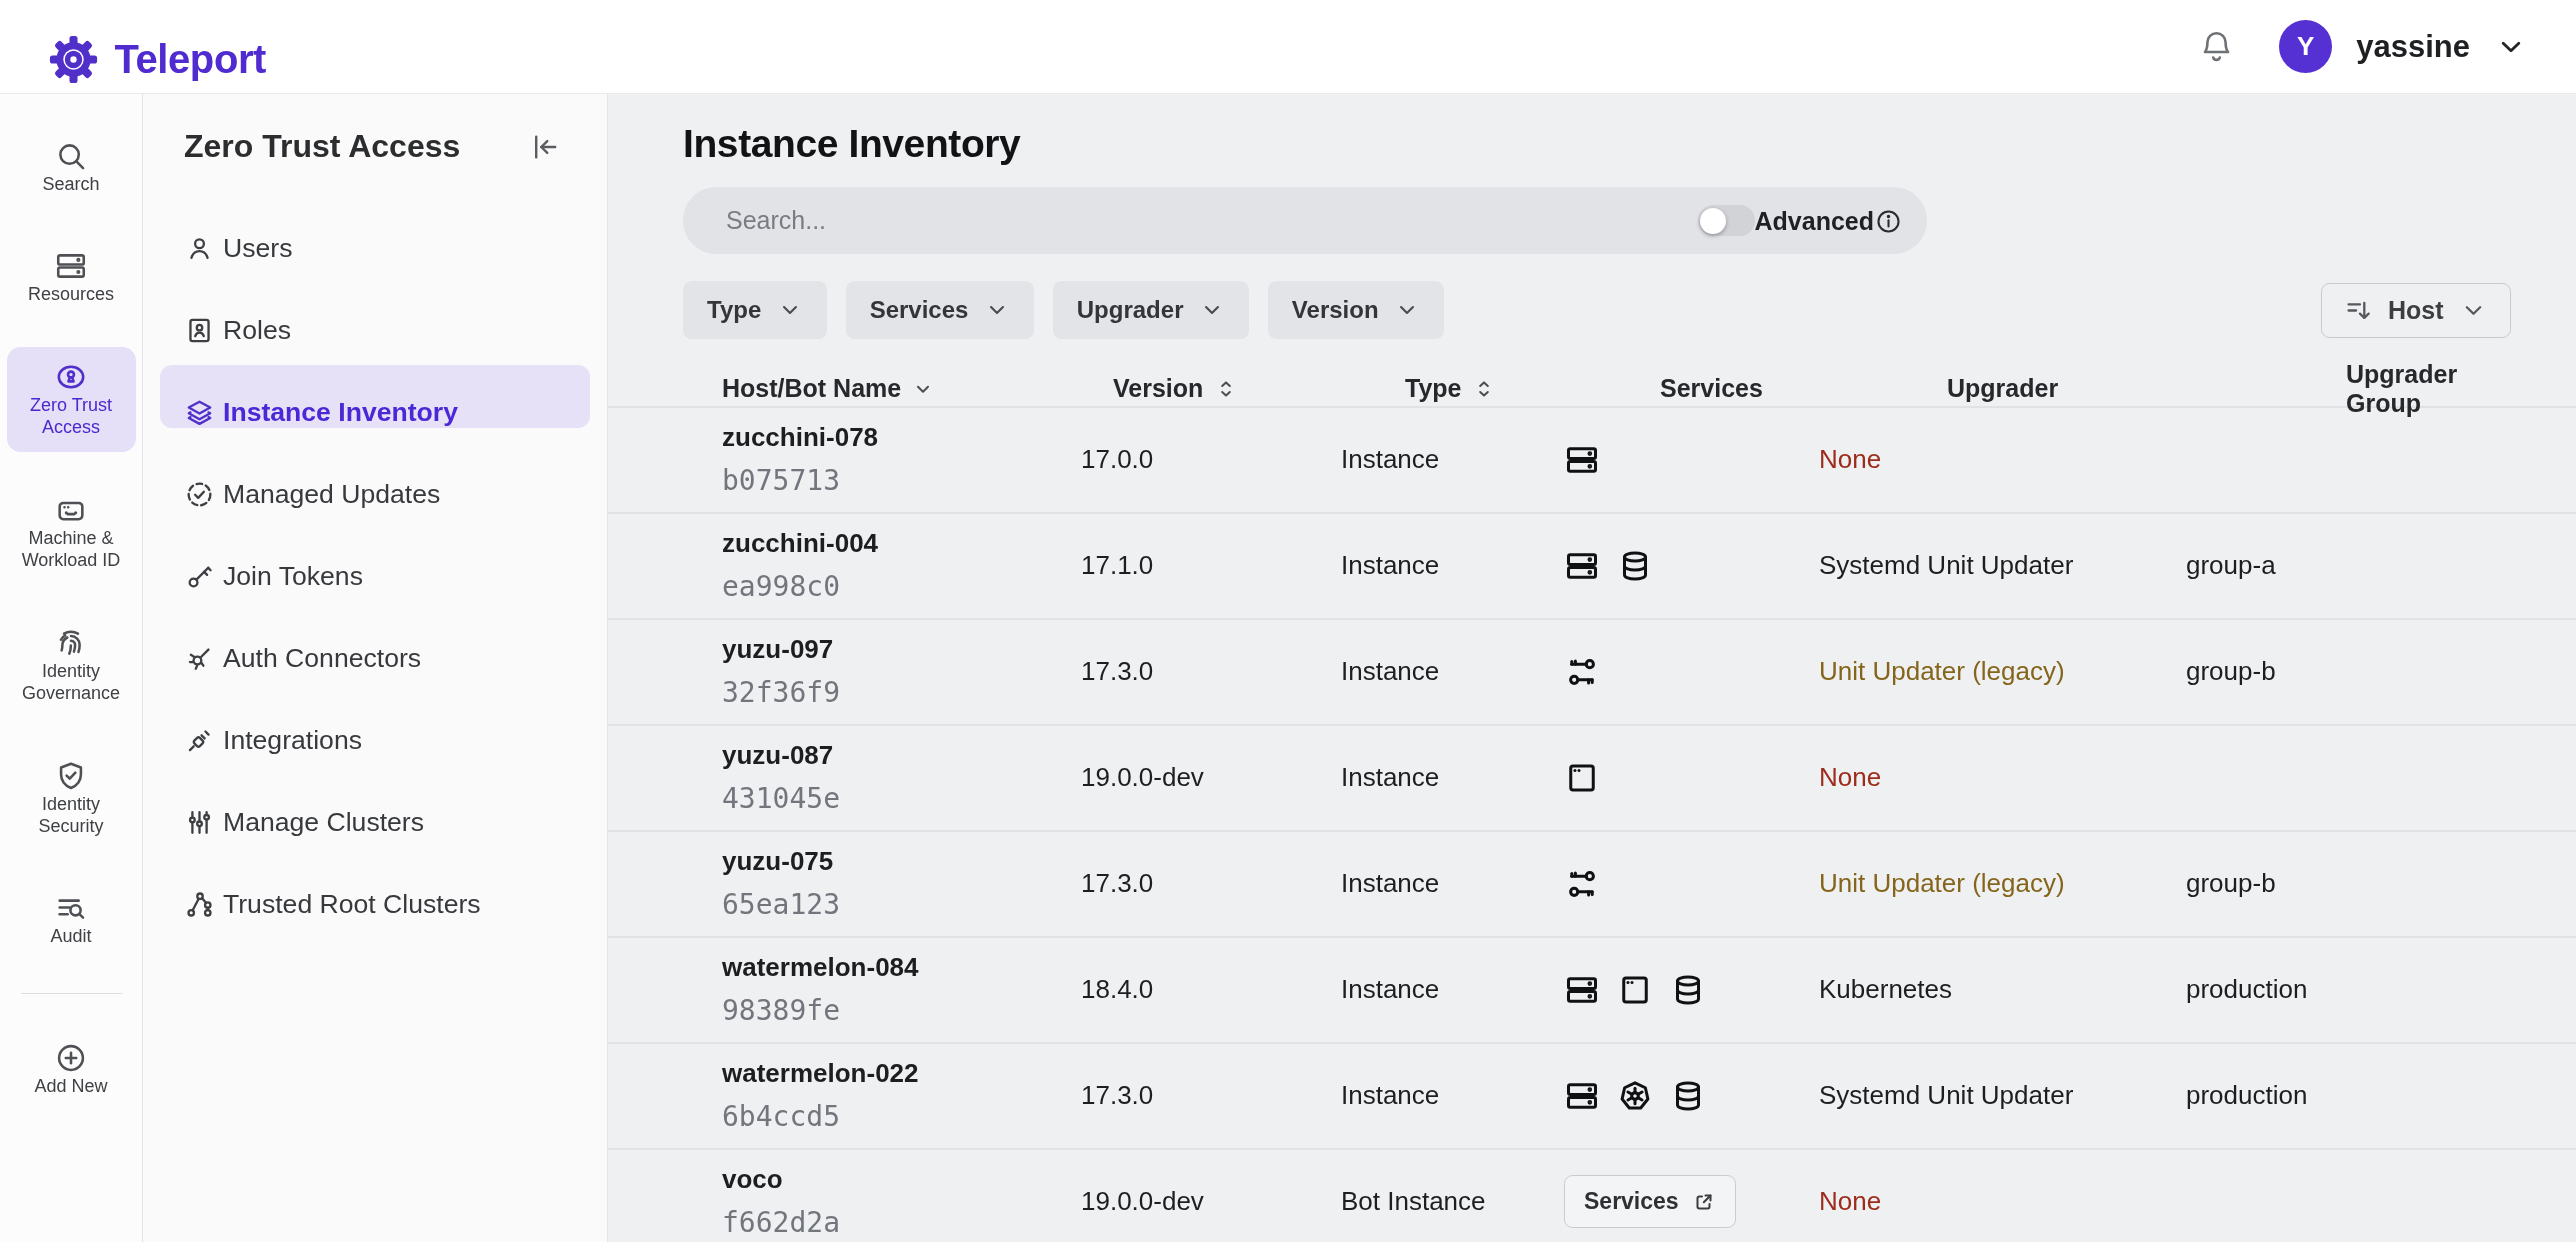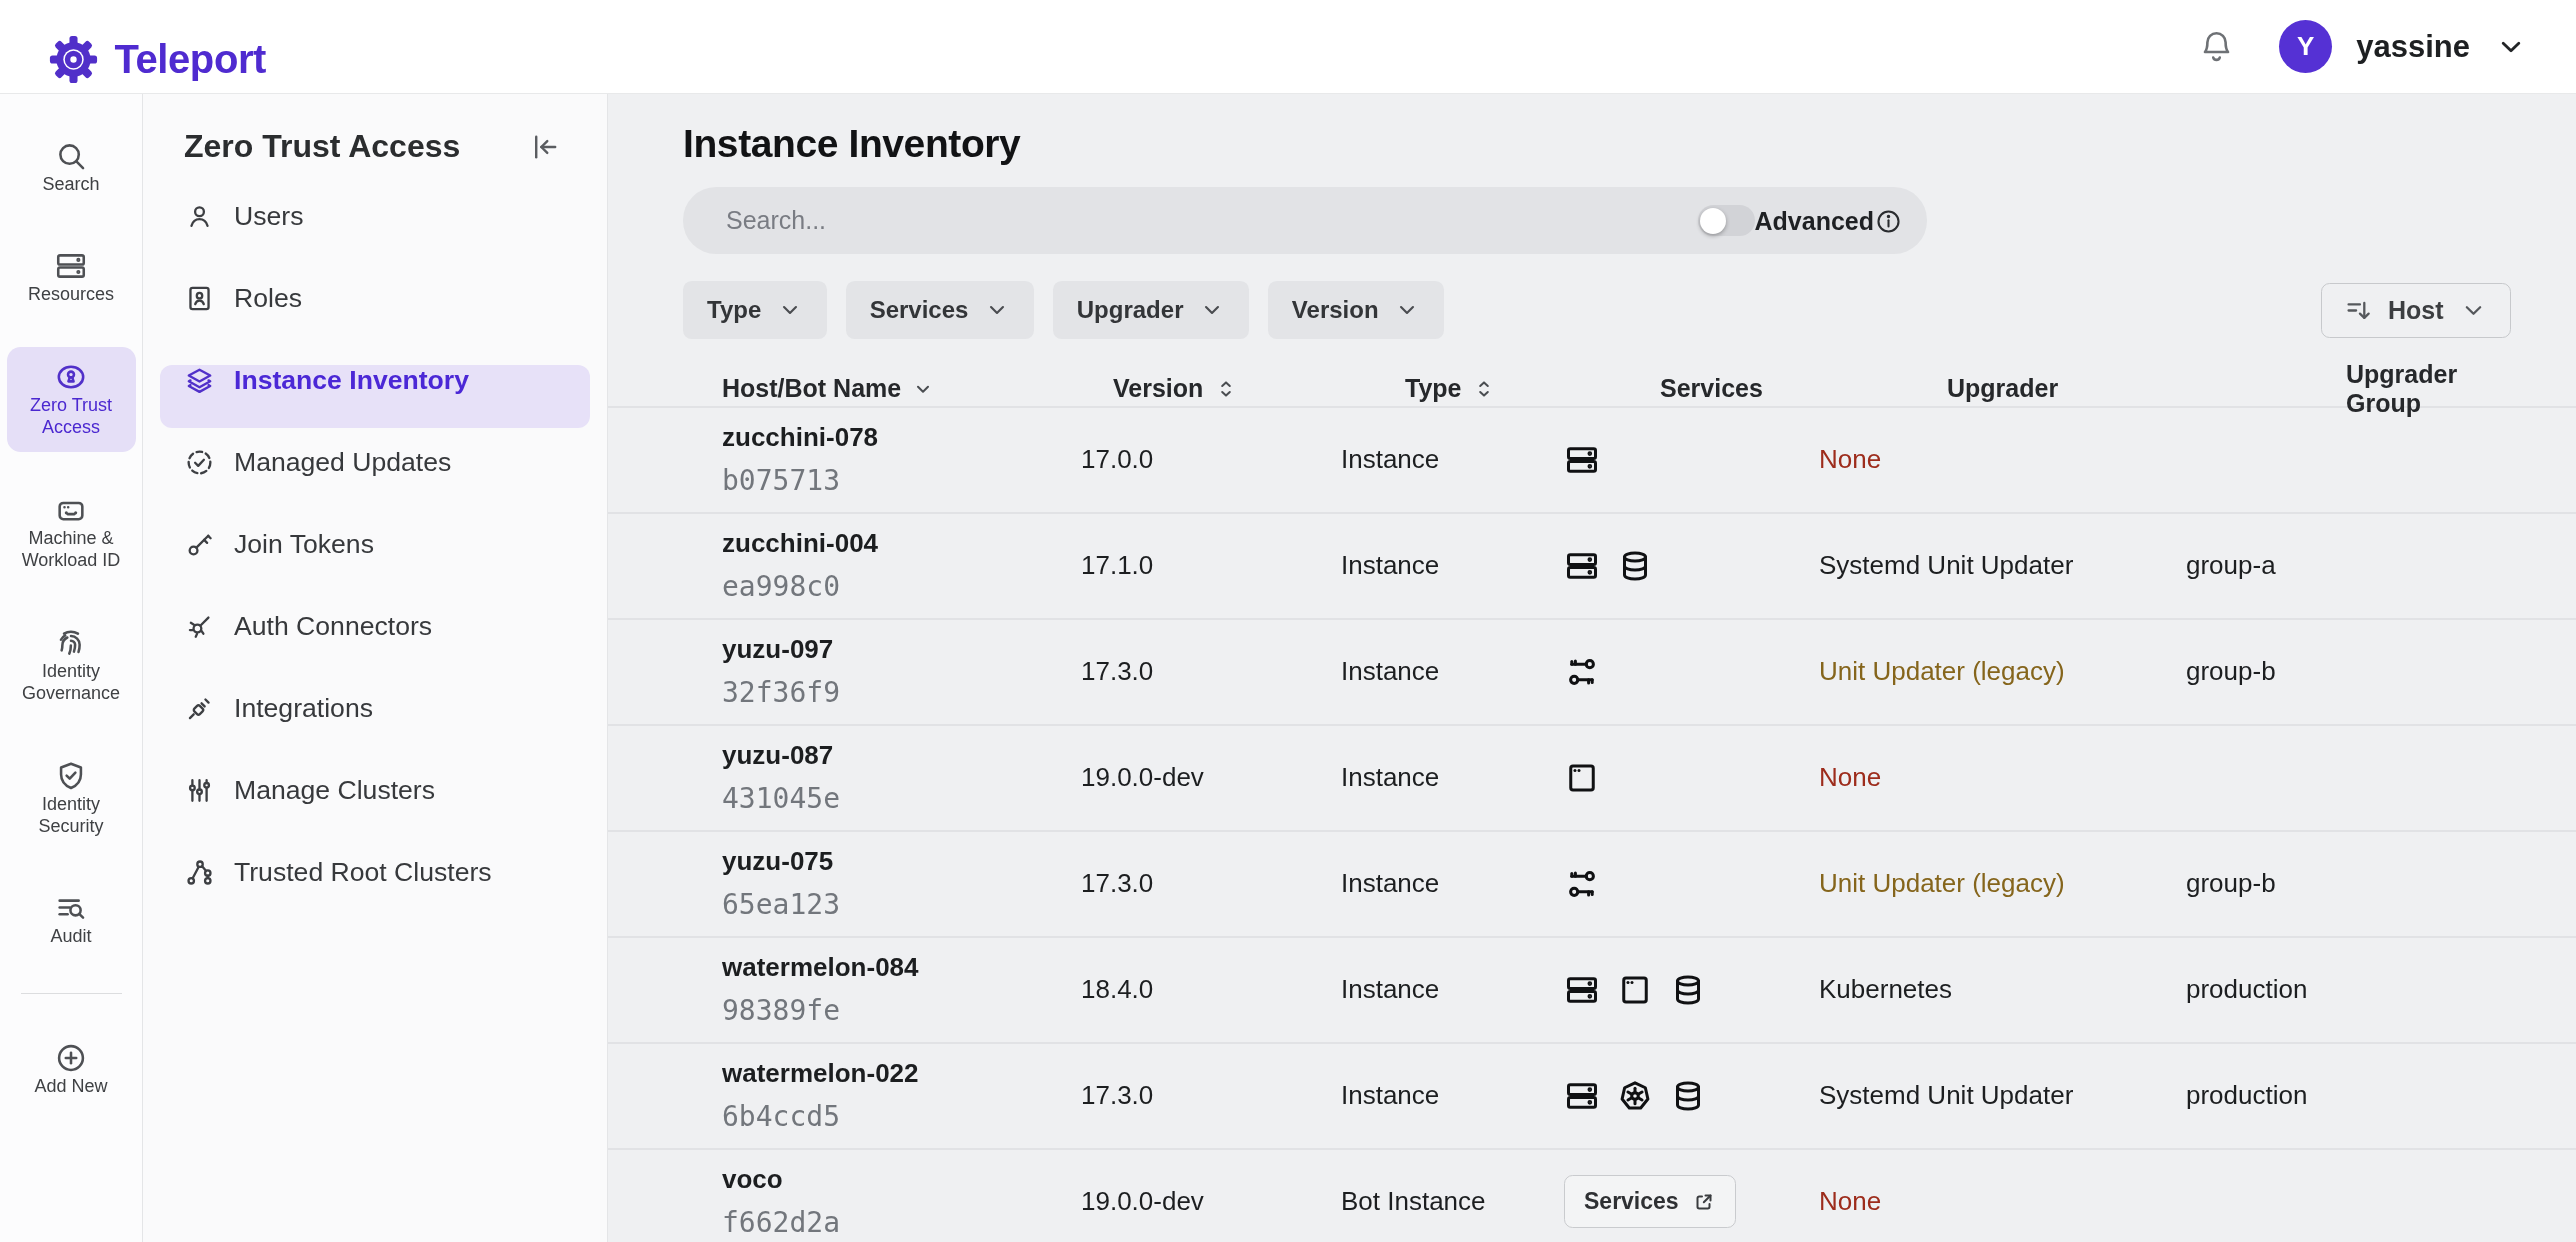--- a/index.html
+++ b/index.html
@@ -56,21 +56,21 @@
   .panel {
     width:465px; flex-shrink:0; background:#fafafb; border-right:1.7px solid #e4e5e7;
     padding-top:34px;
   }
   .panel-header { display:flex; align-items:center; justify-content:space-between; padding:0 45px 0 41px; }
   .panel-title { font-size:32px; font-weight:700; color:#2b2d2f; margin:0; }
   .collapse-btn { background:none; border:none; cursor:pointer; padding:0; color:#5a5c60; }
   .collapse-btn svg { width:34px; height:34px; }
   .panel-list { margin-top:36px; padding:0 17px; }
   .panel-item {
-    display:flex; align-items:flex-start; gap:19px; height:63px; padding-left:24px;
+    display:flex; align-items:flex-end; gap:8px; height:63px; padding-left:24px;
     border-radius:12px; margin-bottom:19px; cursor:pointer; color:#37393c;
   }
   .panel-item svg { width:31px; height:31px; color:#3d3f43; }
   .panel-label { font-size:26.6px; }
   .panel-item.active { background:#e7e1f8; }
   .panel-item.active .panel-label { color:#4b28d6; font-weight:700; }
   .panel-item.active svg { color:#5130c9; }
 
   
   .main { flex:1; padding-top:26px; overflow:hidden; }

